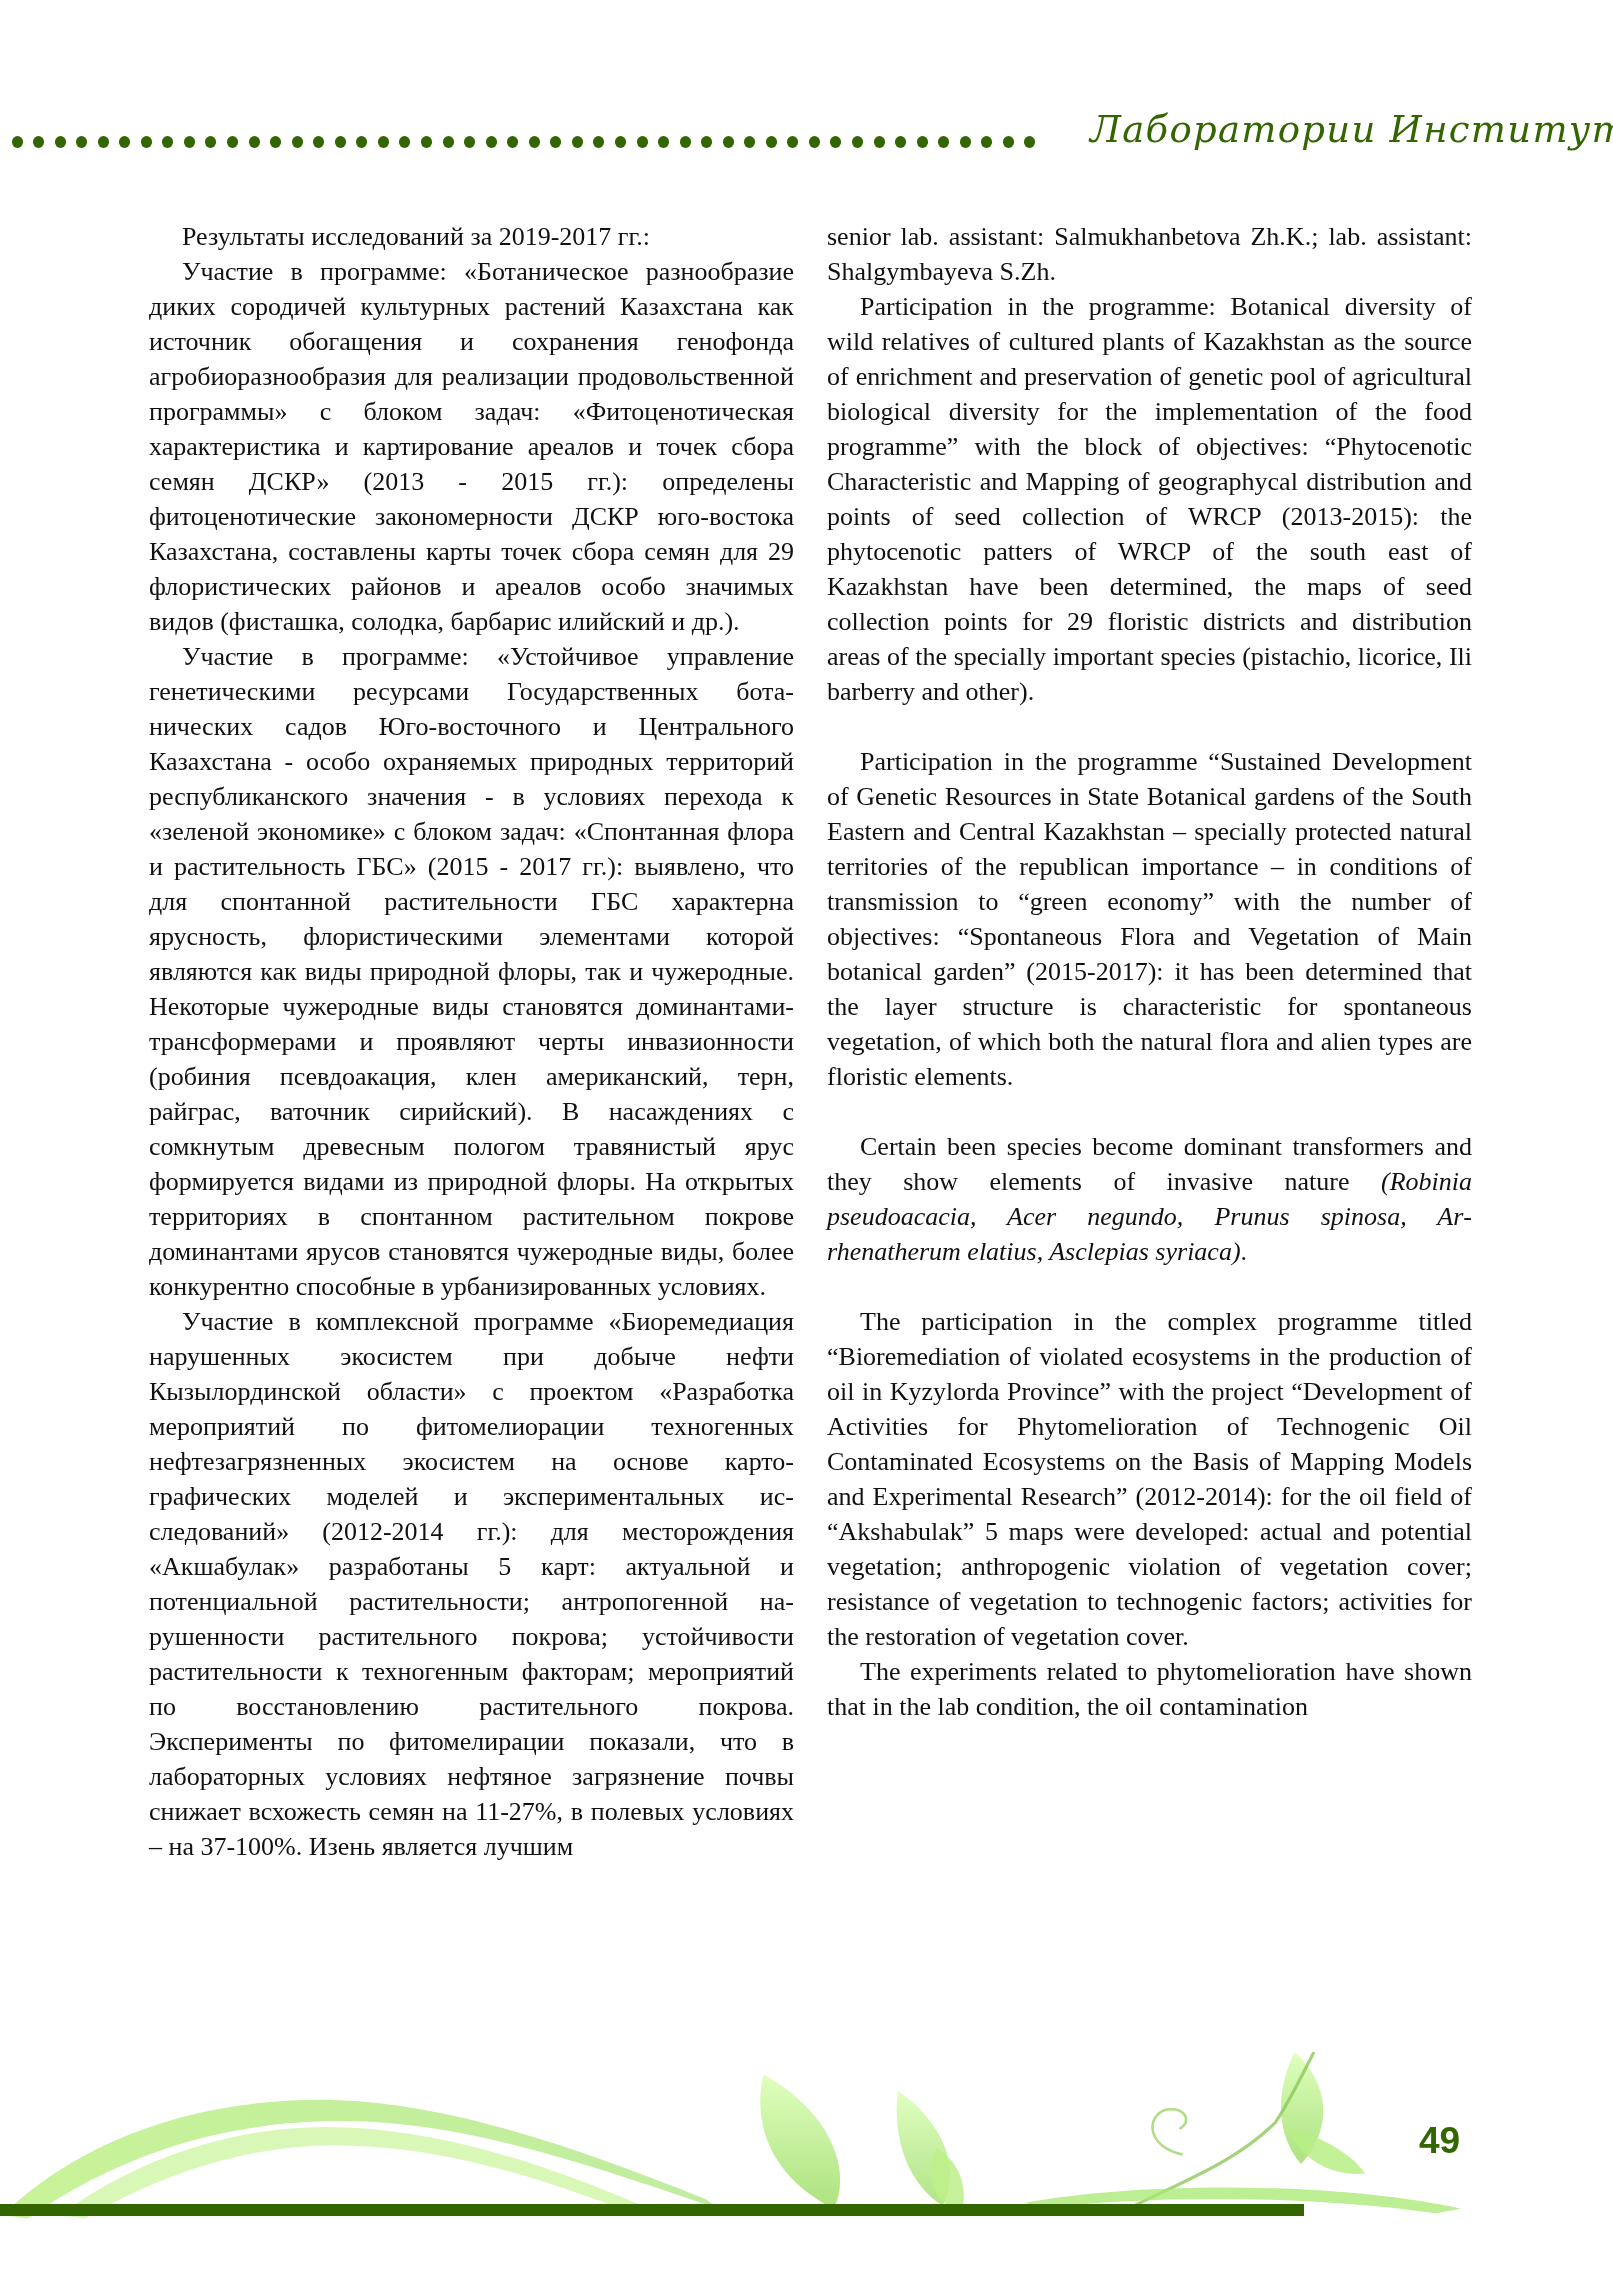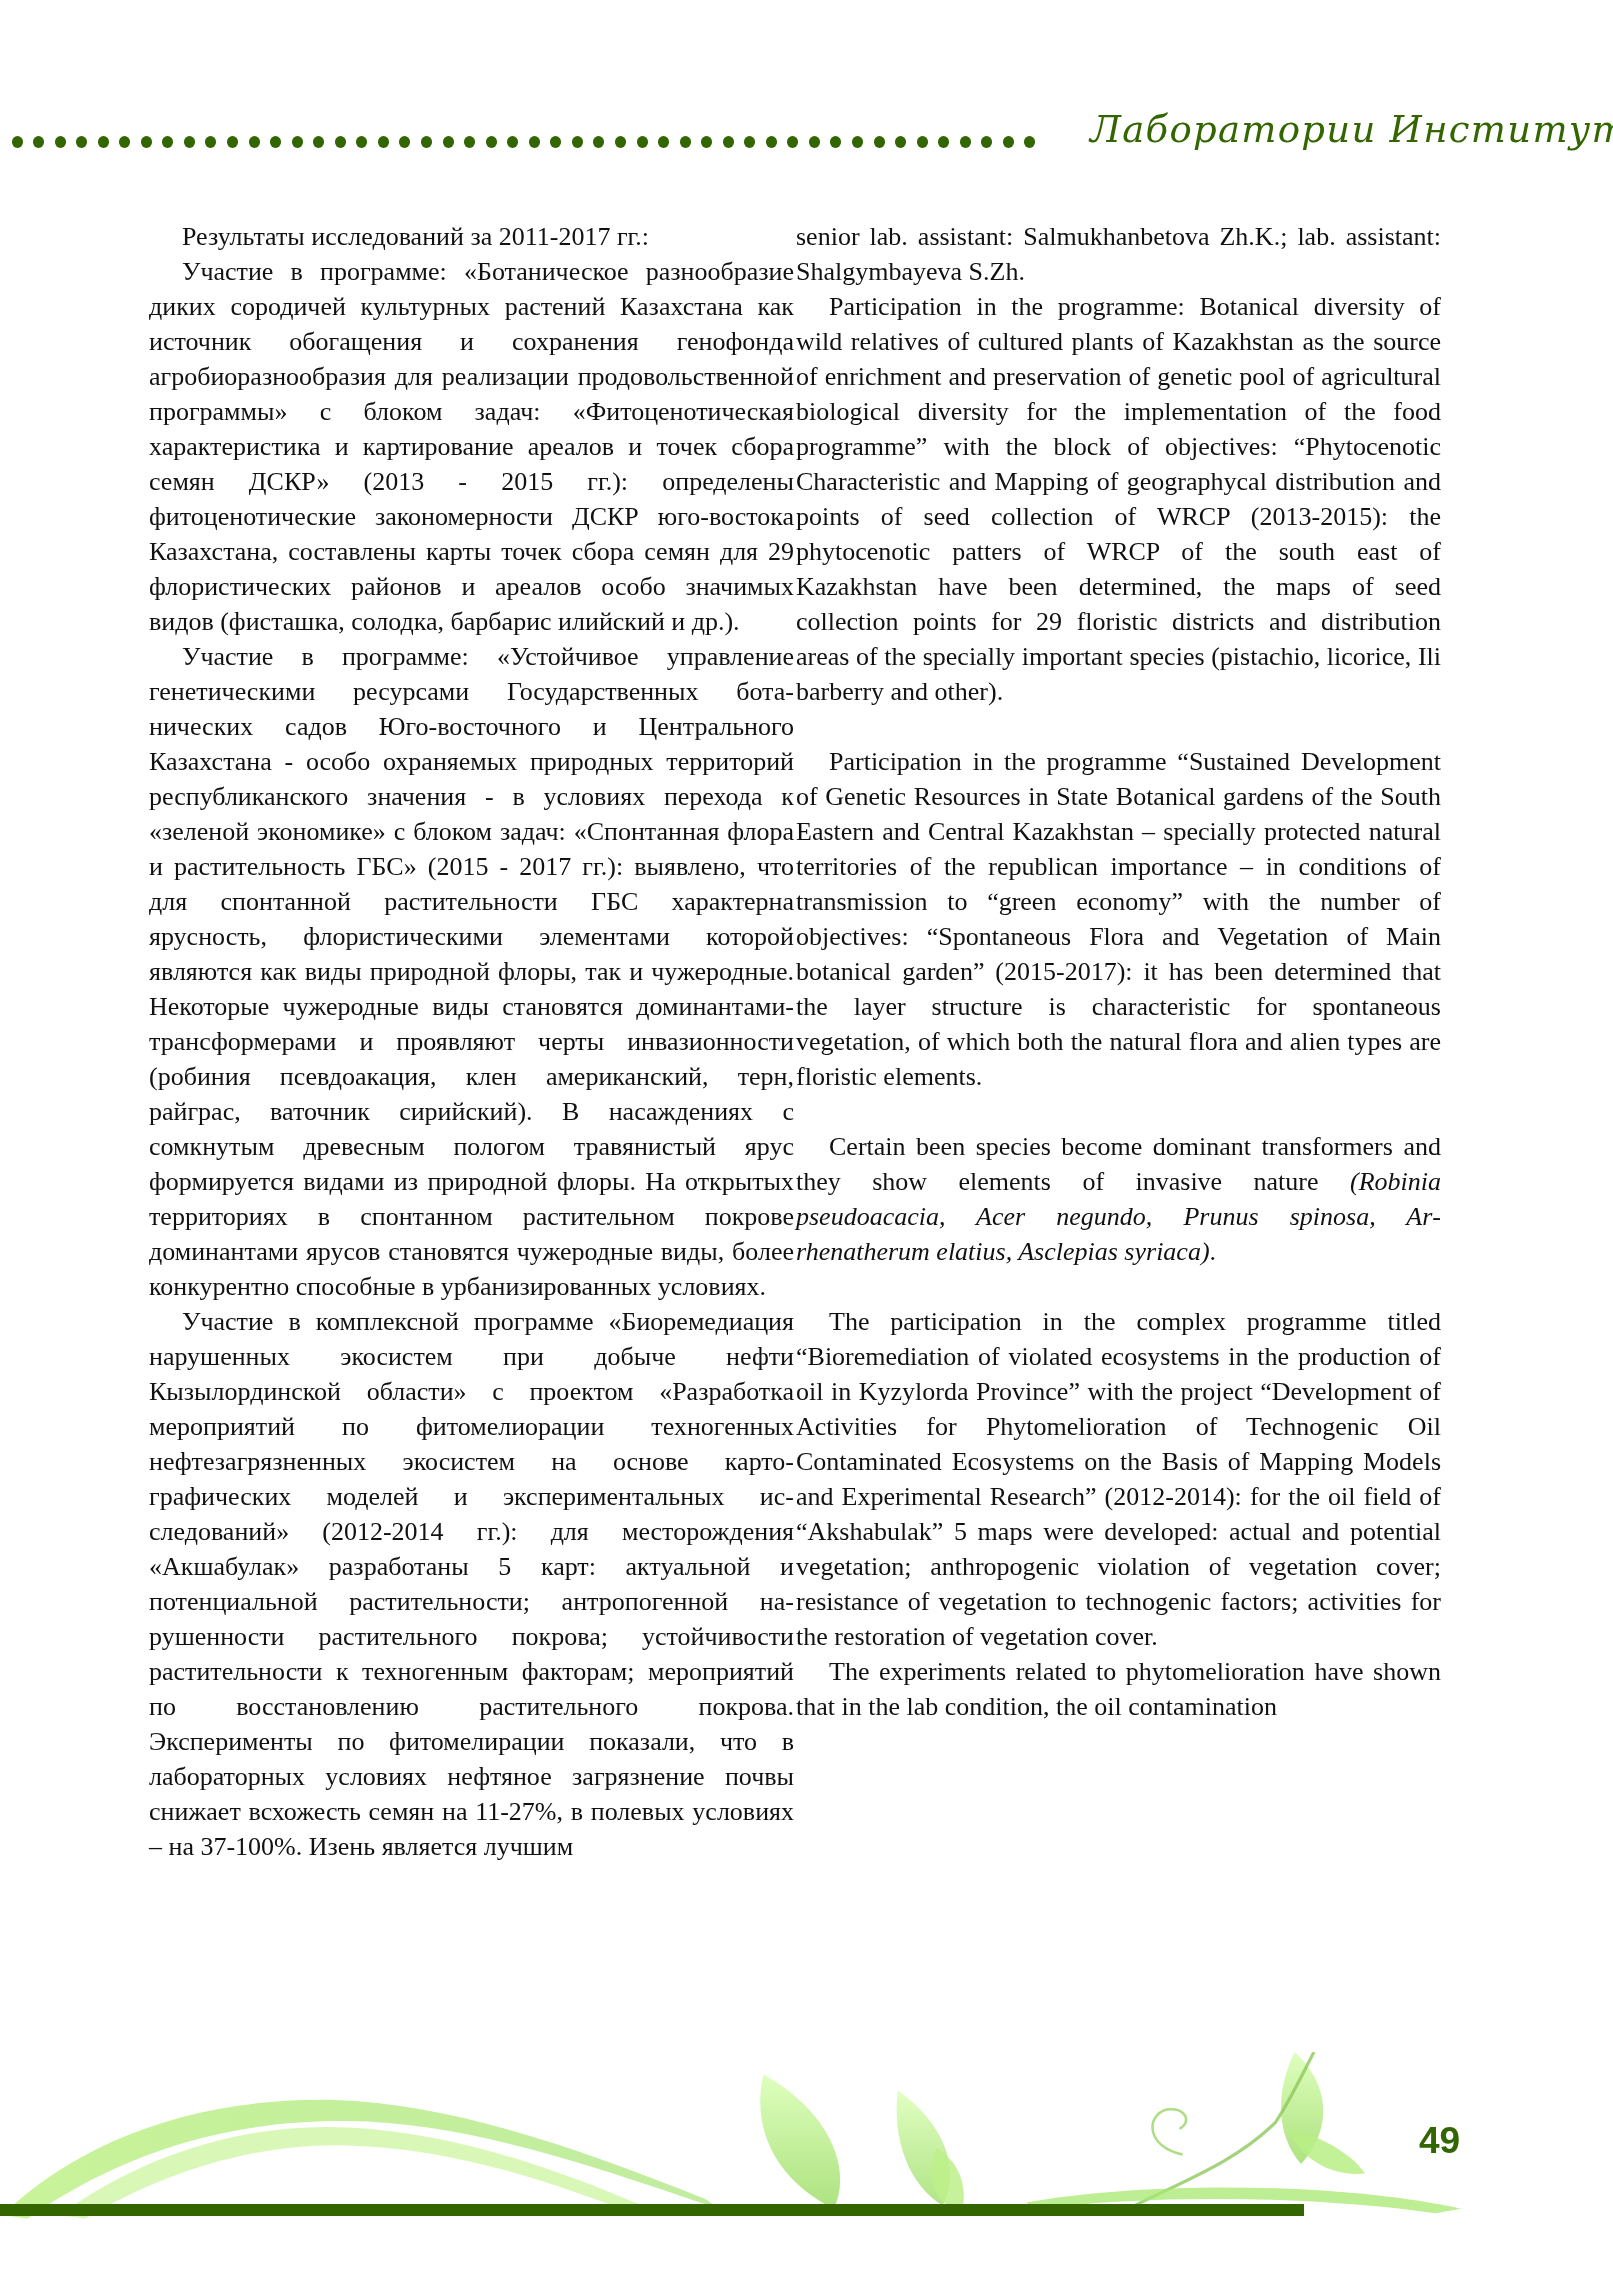--- a/index.html
+++ b/index.html
@@ -10,21 +10,21 @@
     position: absolute; left: 1090px; top: 108px;
     font-family: "DejaVu Serif", serif; font-style: italic;
     font-size: 37px; color: #336600; letter-spacing: 1.3px; white-space: nowrap;
   }
   .col {
     position: absolute; top: 219px; width: 645px;
     font-family: "Liberation Serif", serif; font-size: 26px; line-height: 35px;
     color: #111; text-align: justify; hyphens: manual;
   }
   .col.left { left: 149px; }
-  .col.right { left: 796px; }
+  .col.right { left: 827px; }
   .col p { margin: 0; text-indent: 33px; }
   .col p.noindent { text-indent: 0; }
   .col p.gap { margin-top: 35px; }
   .col i { font-style: italic; }
   .leaf-art { position: absolute; left: 0; top: 2052px; width: 1614px; height: 192px; pointer-events: none; }
   .bottom-bar { position: absolute; left: 0; top: 2204px; width: 1304px; height: 11.5px; background: #336600; }
   .page-number {
     position: absolute; left: 1419px; top: 2120px;
     font-family: "Liberation Sans", sans-serif; font-weight: bold;
     font-size: 37px; color: #336600;
@@ -79,21 +79,21 @@
     <span style="left: 917px; background: rgb(51, 102, 0);"></span>
     <span style="left: 938px; background: rgb(51, 102, 0);"></span>
     <span style="left: 960px; background: rgb(51, 102, 0);"></span>
     <span style="left: 981px; background: rgb(51, 102, 0);"></span>
     <span style="left: 1003px; background: rgb(51, 102, 0);"></span>
     <span style="left: 1024px; background: rgb(51, 102, 0);"></span>
   </div>
 <div class="header-title">Лаборатории Института</div>
 
 <div class="col left">
-  <p>Результаты исследований за 2011-2017 гг.:</p>
+  <p>Результаты исследований за 2019-2017 гг.:</p>
   <p>Участие в программе: «Ботаническое разно­образие диких сородичей культурных растений Казахстана как источник обогащения и сохранения генофонда агробиоразнообразия для реализации продовольственной программы» с блоком задач: «Фитоценотическая характеристика и картирование ареалов и точек сбора семян ДСКР» (2013 - 2015 гг.): определены фитоценотические закономерности ДСКР юго-востока Казахстана, составлены карты точек сбора семян для 29 флористических районов и ареалов особо значимых видов (фисташка, солодка, барбарис илийский  и др.).</p>
   <p>Участие в программе: «Устойчивое управление генетическими ресурсами Государственных бота­нических садов Юго-восточного и Центрального Казахстана - особо охраняемых природных тер­риторий республиканского значения - в условиях перехода к «зеленой экономике»  с блоком задач: «Спонтанная флора и растительность ГБС» (2015 - 2017 гг.): выявлено, что для спонтанной раститель­ности ГБС характерна ярусность, флористическими элементами которой являются как виды природной флоры, так и чужеродные. Некоторые чужеродные виды становятся доминантами-трансформерами и проявляют черты инвазионности (робиния псевдоа­кация, клен американский,  терн, райграс, ваточник сирийский). В насаждениях с сомкнутым древес­ным пологом травянистый ярус формируется вида­ми из природной флоры. На открытых территориях в спонтанном растительном покрове доминантами ярусов становятся чужеродные виды, более конку­рентно способные в урбанизированных условиях.</p>
   <p>Участие в комплексной программе «Биореме­диация нарушенных экосистем при добыче нефти Кызылординской области» с проектом «Разработка мероприятий по фитомелиорации техногенных нефтезагрязненных экосистем  на основе карто­графических моделей и экспериментальных ис­следований»  (2012-2014 гг.): для месторождения «Акшабулак» разработаны 5 карт: актуальной и потенциальной растительности; антропогенной на­рушенности растительного покрова; устойчивости растительности к техногенным факторам; мероп­риятий по восстановлению растительного покрова. Эксперименты по фитомелирации показали, что в лабораторных условиях нефтяное загрязнение поч­вы снижает всхожесть семян на 11-27%, в полевых условиях – на 37-100%. Изень является лучшим</p>
 </div>
 
 <div class="col right">
   <p class="noindent">senior lab. assistant: Salmukhanbetova Zh.K.; lab. as­sistant: Shalgymbayeva S.Zh.</p>
   <p>Participation in the programme: Botanical diversity of wild relatives of cultured plants of Kazakhstan as the source of enrichment and preservation of genetic pool of agricultural biological diversity for the imple­mentation of the food programme” with the block of objectives: “Phytocenotic Characteristic and Map­ping of geographycal distribution and points of seed collection of WRCP (2013-2015): the phytocenotic patters of WRCP of the south east of Kazakhstan have been determined, the maps of seed collection points for 29 floristic districts and distribution areas of the specially important species (pistachio, licorice, Ili barberry and other).</p>
   <p class="gap">Participation in the programme “Sustained De­velopment of Genetic Resources in State Botanical gardens of the South Eastern and Central Kazakh­stan – specially protected natural territories of the republican importance – in conditions of transmission to “green economy” with the number of objectives: “Spontaneous Flora and Vegetation of Main botani­cal garden” (2015-2017): it has been determined that the layer structure is characteristic for spontaneous vegetation, of which both the natural flora and alien types are floristic elements.</p>
   <p class="gap"><span>Certain been species become dominant transformers and they show elements of invasive nature </span><i>(Robinia pseudoacacia, Acer negundo, Prunus spinosa, Ar­rhenatherum elatius, Asclepias syriaca)</i><span>.</span></p>

